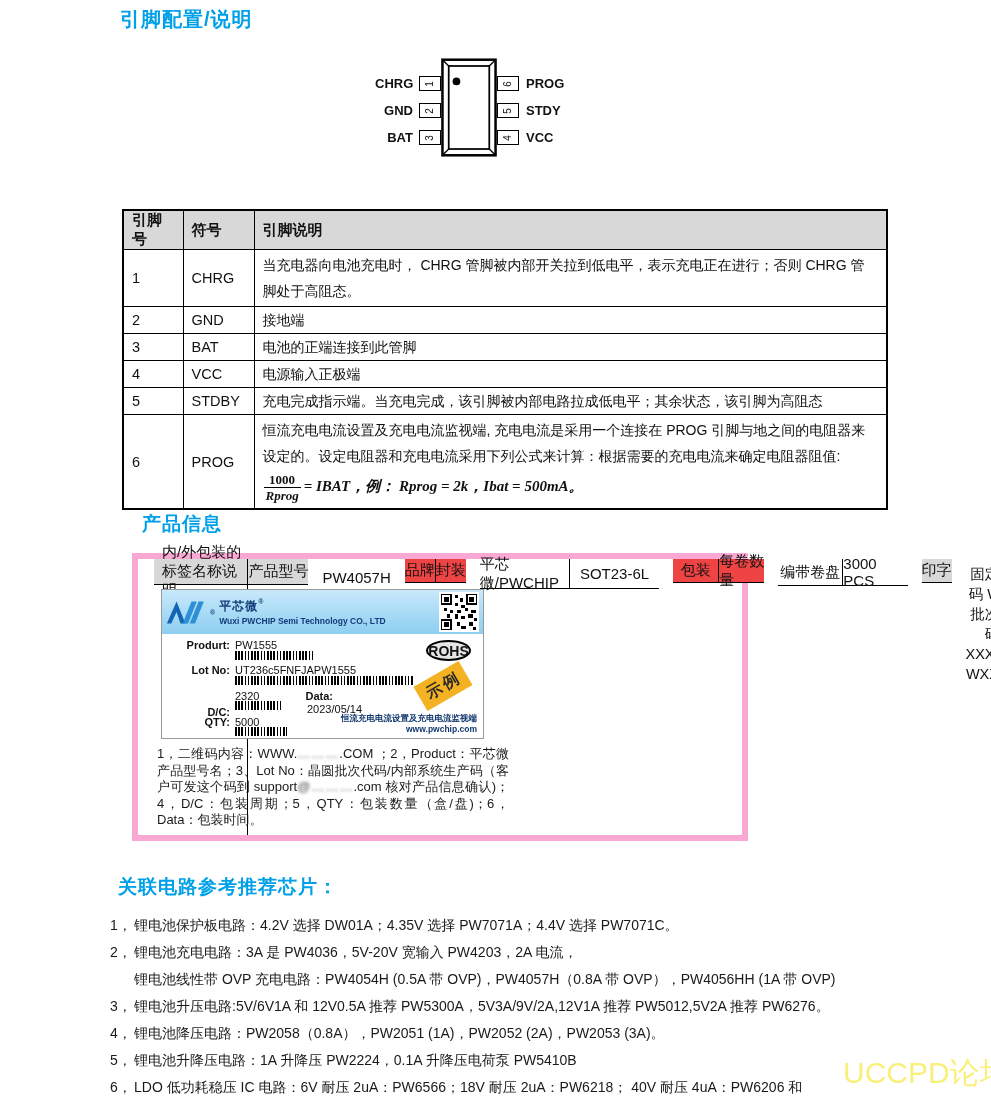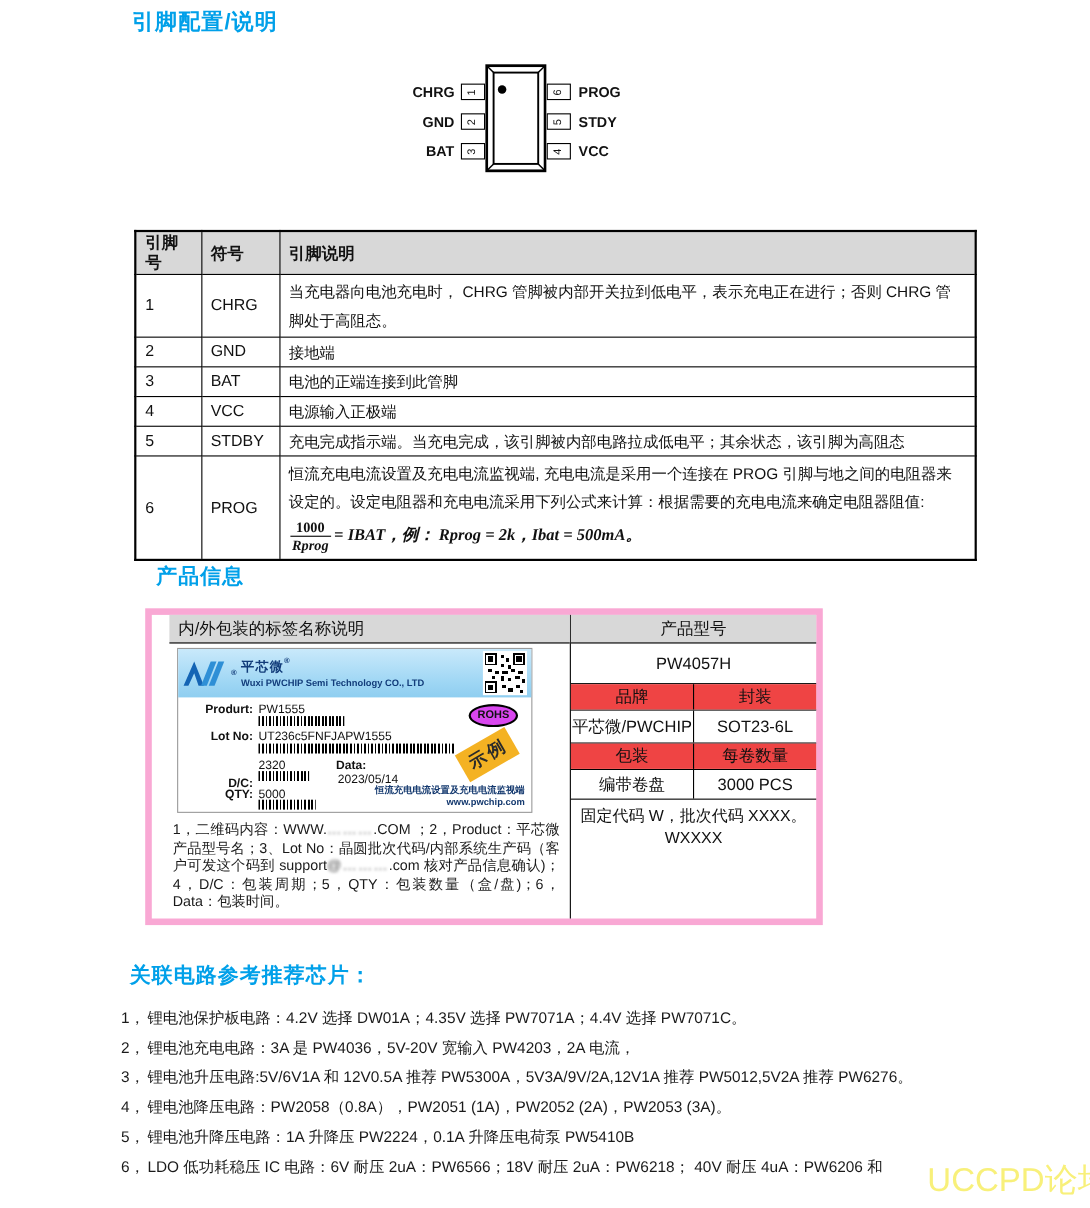--- a/index.html
+++ b/index.html
@@ -42,21 +42,21 @@
   .frac .fn { display:block; font-family:"Liberation Serif",serif; font-weight:bold;
               font-size:13px; line-height:15px; border-bottom:1.3px solid #000; padding:0 3px; }
   .frac .fd { display:block; font-family:"Liberation Serif",serif; font-style:italic; font-weight:bold;
               font-size:13px; line-height:15px; padding:0 2px; }
   .ftail { font-family:"Liberation Serif",serif; font-style:italic; font-weight:bold; font-size:15px; }
 
   
   .product-table { position:absolute; left:132px; top:553px; width:616px; height:288px;
                    border:6px solid #f9a8d4; display:flex; font-size:15px;padding-left:16px; }
   .pt-left  { width:365px; border-right:1.5px solid #000; display:flex; flex-direction:column; }
-  .pt-right { flex:1; display:flex; flex-direction:column; }
+  .pt-right { flex:1; display:flex; flex-direction:row;gap:14px; }
   .pt-h { background:#D8D8D8; border-bottom:1.5px solid #000; display:flex;
           align-items:center; justify-content:center; flex:none; }
   .pt-h.left-h { justify-content:flex-start; padding-left:8px; height:26px; }
   .pt-left-body { flex:1; position:relative; }
   .row-split { display:flex; flex:none; }
   .row-split > div { flex:1; display:flex; align-items:center; justify-content:center; }
   .row-split > div + div { border-left:1.5px solid #000; }
   .row-split.gray > div { background:#ef4444; }
   .row-split { border-bottom:1.5px solid #000; }
   .pt-cell { border-bottom:1.5px solid #000; display:flex; align-items:center;
@@ -74,21 +74,21 @@
   .lc-brand { margin-left:4px; color:#123C7A; }
   .lc-brand-cn { font-size:12px; font-weight:bold; letter-spacing:1px; }
   .lc-company { font-size:8.5px; font-weight:bold; margin-top:1px; }
   .lc-qr { position:absolute; right:4px; top:2px; width:40px; height:40px; background:#fff; }
   .fl { position:absolute; left:2px; width:66px; text-align:right; font-weight:bold; font-size:11px; }
   .fv { position:absolute; left:73px; font-size:11px; }
   .bc { position:absolute; left:73px; height:9px;
         background:repeating-linear-gradient(90deg,#000 0px,#000 1.6px,#fff 1.6px,#fff 3.2px); }
   .rohs { position:absolute; right:12px; top:50px; width:45px; height:21px;
           border:2px solid #000; border-radius:50%; display:flex; align-items:center;
-          justify-content:center; font-size:10px; font-weight:bold; background:#d946ef;text-align:center; }
+          justify-content:center; font-size:14px; font-weight:bold; background:#e5e5e5;text-align:center; }
   .stamp { position:absolute; right:14px; top:82px; background:#F4B223; color:#2a2a2a;
            font-weight:bold; font-size:16px; letter-spacing:3px; padding:4px 6px 3px 8px;
            transform:rotate(-30deg); }
   .lc-foot { position:absolute; right:6px; bottom:3px; text-align:right; color:#13386e;
              font-weight:bold; font-size:8.5px; line-height:11px; }
   .lc-caption { position:absolute; left:3px; top:161px; width:352px; font-size:13px;
                 line-height:16.5px; text-align:justify; color:#1a1a1a; }
   .blurred { filter:blur(1.6px); color:#555; letter-spacing:1px; }
 
   
@@ -288,38 +288,42 @@
         <div>SOT23-6L</div>
       </div>
       <div class="row-split gray" style="height:24px">
         <div>包装</div>
         <div>每卷数量</div>
       </div>
       <div class="row-split" style="height:27px">
         <div>编带卷盘</div>
         <div>3000 PCS</div>
       </div>
+      <div class="pt-h" style="height:24px">印字</div>
       <div class="pt-marking">
         <div>固定代码 W，批次代码 XXXX。</div>
         <div>WXXXX</div>
       </div>
     </div>
   </div>
 
   <div class="sec-title" id="title-rel">关联电路参考推荐芯片：</div>
 
   <div class="related">
     <div class="ritem">
       <span class="rnum">1，</span>
       <span class="rtext">锂电池保护板电路：4.2V 选择 DW01A；4.35V 选择 PW7071A；4.4V 选择 PW7071C。</span>
     </div>
     <div class="ritem">
       <span class="rnum">2，</span>
       <span class="rtext">锂电池充电电路：3A 是 PW4036，5V-20V 宽输入 PW4203，2A 电流，</span>
     </div>
+    <div class="ritem cont">
+      <span class="rtext">锂电池线性带 OVP 充电电路：PW4054H (0.5A 带 OVP)，PW4057H（0.8A 带 OVP），PW4056HH (1A 带 OVP)</span>
+    </div>
     <div class="ritem">
       <span class="rnum">3，</span>
       <span class="rtext">锂电池升压电路:5V/6V1A 和 12V0.5A 推荐 PW5300A，5V3A/9V/2A,12V1A 推荐 PW5012,5V2A 推荐 PW6276。</span>
     </div>
     <div class="ritem">
       <span class="rnum">4，</span>
       <span class="rtext">锂电池降压电路：PW2058（0.8A），PW2051 (1A)，PW2052 (2A)，PW2053 (3A)。</span>
     </div>
     <div class="ritem">
       <span class="rnum">5，</span>

